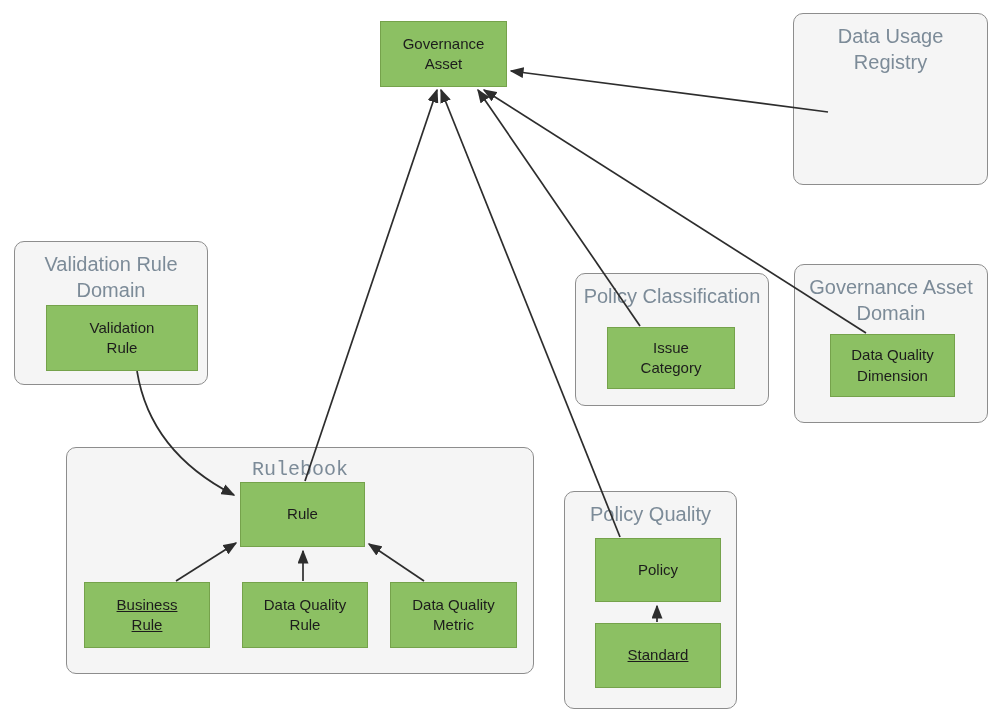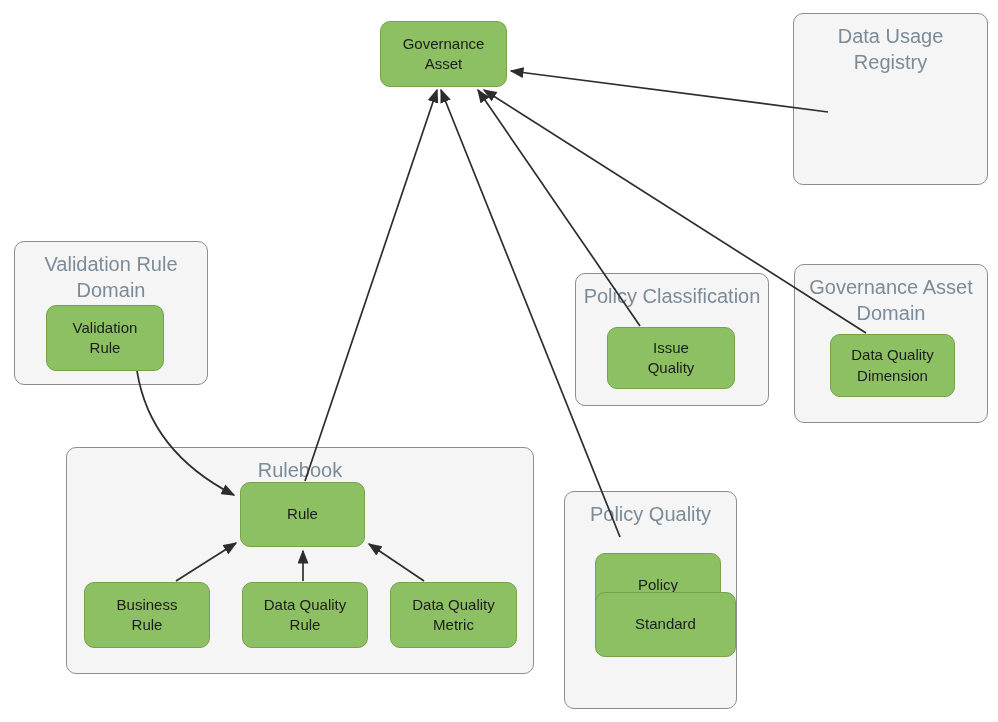--- a/index.html
+++ b/index.html
@@ -43,21 +43,21 @@
   }
   .node {
     position: absolute;
     box-sizing: border-box;
     display: flex;
     align-items: center;
     justify-content: center;
     text-align: center;
     background: var(--node-fill, #8cc063);
     border: 1.5px solid var(--node-border, #75a24b);
-    border-radius: 10px;
+    border-radius: 0;
     font-size: 15px;
     line-height: 1.35;
     color: var(--node-text, #1c1c1c);
     white-space: pre-line;
   }
   .edge {
     fill: none;
     stroke: var(--edge-color, #2d2d2d);
     stroke-width: 1.7;
   }
@@ -78,21 +78,21 @@
         <div class="group-title">Validation Rule
 Domain</div>
       </div>
       <div class="group" style="left: 575px; top: 273px; width: 194px; height: 133px;">
         <div class="group-title">Policy Classification</div>
       </div>
       <div class="group" style="left: 794px; top: 264px; width: 194px; height: 159px;">
         <div class="group-title">Governance Asset
 Domain</div>
       </div>
-      <div class="group" style="left: 66px; top: 447px; width: 468px; height: 227px;">
+      <div class="group" style="left: 66px; top: 447px; width: 468px; height: 227px; font-family: Liberation Mono, monospace;">
         <div class="group-title">Rulebook</div>
       </div>
       <div class="group" style="left: 564px; top: 491px; width: 173px; height: 218px;">
         <div class="group-title">Policy Quality</div>
       </div>
     </div>
   <svg id="edges" xmlns="http://www.w3.org/2000/svg" width="998" height="722" viewBox="0 0 998 722">
     <defs>
       <marker id="arrow" markerUnits="userSpaceOnUse" markerWidth="14" markerHeight="11" viewBox="0 0 14 11" refX="12.5" refY="5.5" orient="auto">
         <path id="arrow-head" d="M0,0 L14,5.5 L0,11 Z"></path>
@@ -105,29 +105,29 @@
       <path d="M 866 333 L 484 90" class="edge" marker-end="url(#arrow)"></path>
       <path d="M 137 371 Q 150 452 234 495" class="edge" marker-end="url(#arrow)"></path>
       <path d="M 176 581 L 236 543" class="edge" marker-end="url(#arrow)"></path>
       <path d="M 303 581 L 303 551" class="edge" marker-end="url(#arrow)"></path>
       <path d="M 424 581 L 369 544" class="edge" marker-end="url(#arrow)"></path>
       <path d="M 657 622 L 657 606" class="edge" marker-end="url(#arrow)"></path>
     </svg>
   <div id="nodes">
       <div class="node" style="left: 380px; top: 21px; width: 127px; height: 66px;">Governance
 Asset</div>
-      <div class="node" style="left: 46px; top: 305px; width: 118px; height: 66px;">Validation
+      <div class="node" style="left: 46px; top: 305px; width: 152px; height: 66px;">Validation
 Rule</div>
       <div class="node" style="left: 607px; top: 327px; width: 128px; height: 62px;">Issue
-Quality</div>
+Category</div>
       <div class="node" style="left: 830px; top: 334px; width: 125px; height: 63px;">Data Quality
 Dimension</div>
       <div class="node" style="left: 240px; top: 482px; width: 125px; height: 65px;">Rule</div>
-      <div class="node" style="left: 595px; top: 538px; width: 126px; height: 64px; margin-top: 15px;">Policy</div>
-      <div class="node" style="left: 84px; top: 582px; width: 126px; height: 66px;">Business
+      <div class="node" style="left: 595px; top: 538px; width: 126px; height: 64px;">Policy</div>
+      <div class="node" style="left: 84px; top: 582px; width: 126px; height: 66px; text-decoration: underline;">Business
 Rule</div>
       <div class="node" style="left: 242px; top: 582px; width: 126px; height: 66px;">Data Quality
 Rule</div>
       <div class="node" style="left: 390px; top: 582px; width: 127px; height: 66px;">Data Quality
 Metric</div>
-      <div class="node" style="left: 595px; top: 592px; width: 141px; height: 65px;">Standard</div>
+      <div class="node" style="left: 595px; top: 623px; width: 126px; height: 65px; text-decoration: underline;">Standard</div>
     </div>
 </div>
 
 </body></html>

